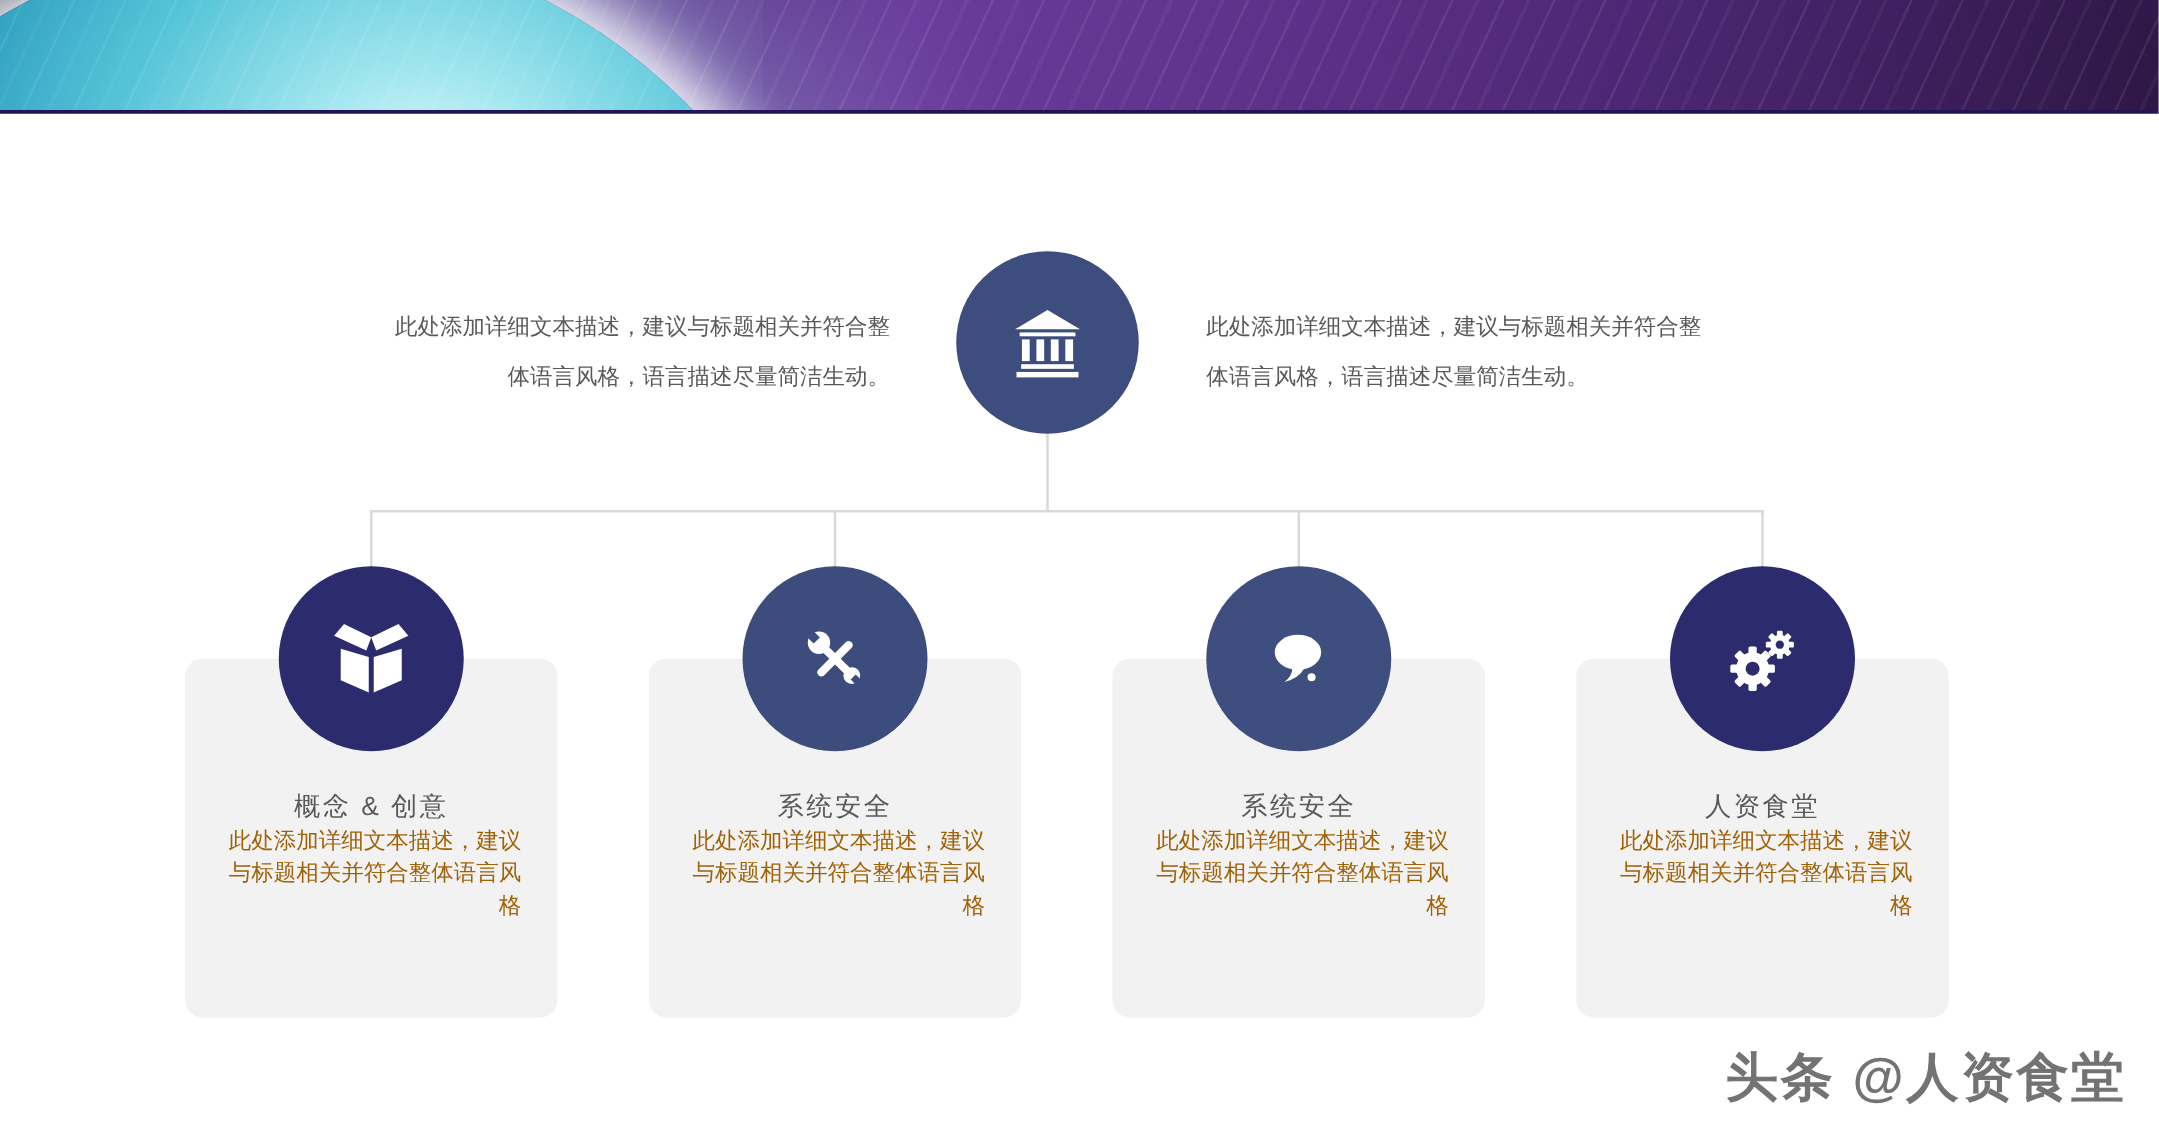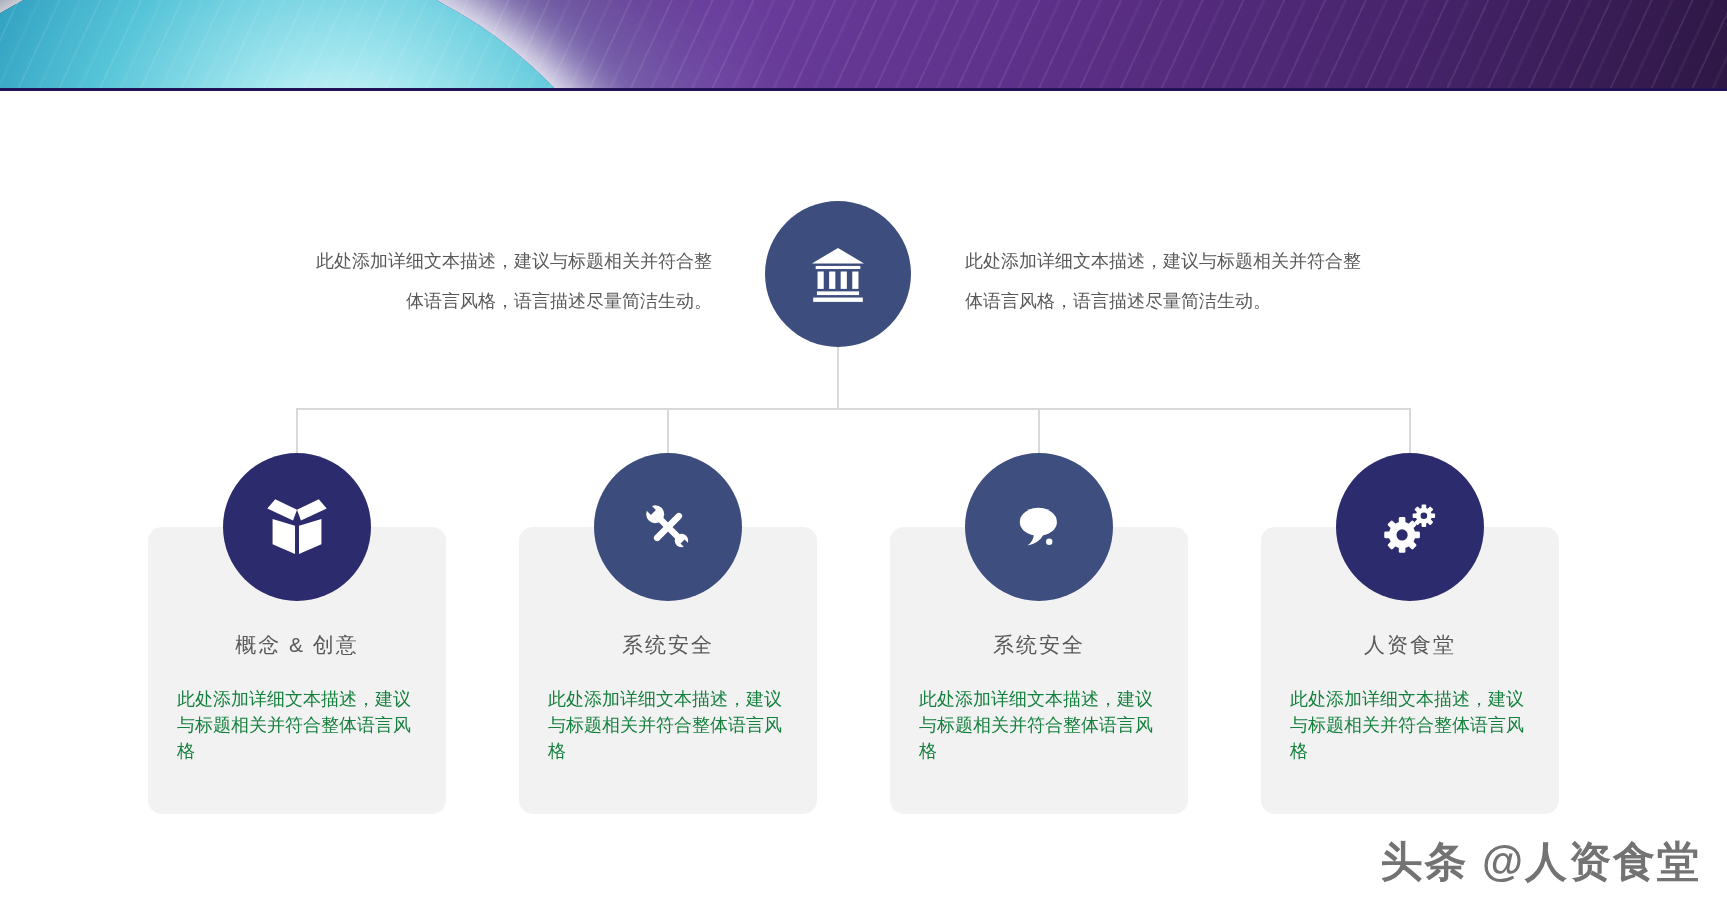--- a/index.html
+++ b/index.html
@@ -63,22 +63,22 @@
   }
   .branch-circle{
     position:relative;margin:0 auto;width:148px;height:148px;border-radius:50%;
     display:flex;align-items:center;justify-content:center;z-index:1;background:#3C4D7D;
   }
   .branch-title{
     position:absolute;left:0;top:104px;width:100%;margin:0;text-align:center;
     color:#595959;font-size:21px;font-weight:400;letter-spacing:2px;
   }
   .branch-desc{
-    position:absolute;left:50%;top:159px;transform:translateX(-50%);width:240px;margin:0;
-    text-align:left;color:#15803d;font-size:18px;line-height:26px;
+    position:absolute;left:50%;top:132px;transform:translateX(-50%);width:240px;margin:0;
+    text-align:right;color:#a16207;font-size:18px;line-height:26px;
   }
 
   .icon-svg{display:block;}
 
   
   .watermark{
     position:absolute;right:26px;bottom:20px;margin:0;
     color:#737373;font-size:42px;font-weight:700;letter-spacing:2px;
     text-shadow:-2px 2px 0 rgba(255,255,255,0.95), 2px -2px 0 rgba(255,255,255,0.75), 0 -2px 0 rgba(255,255,255,0.6);
   }

